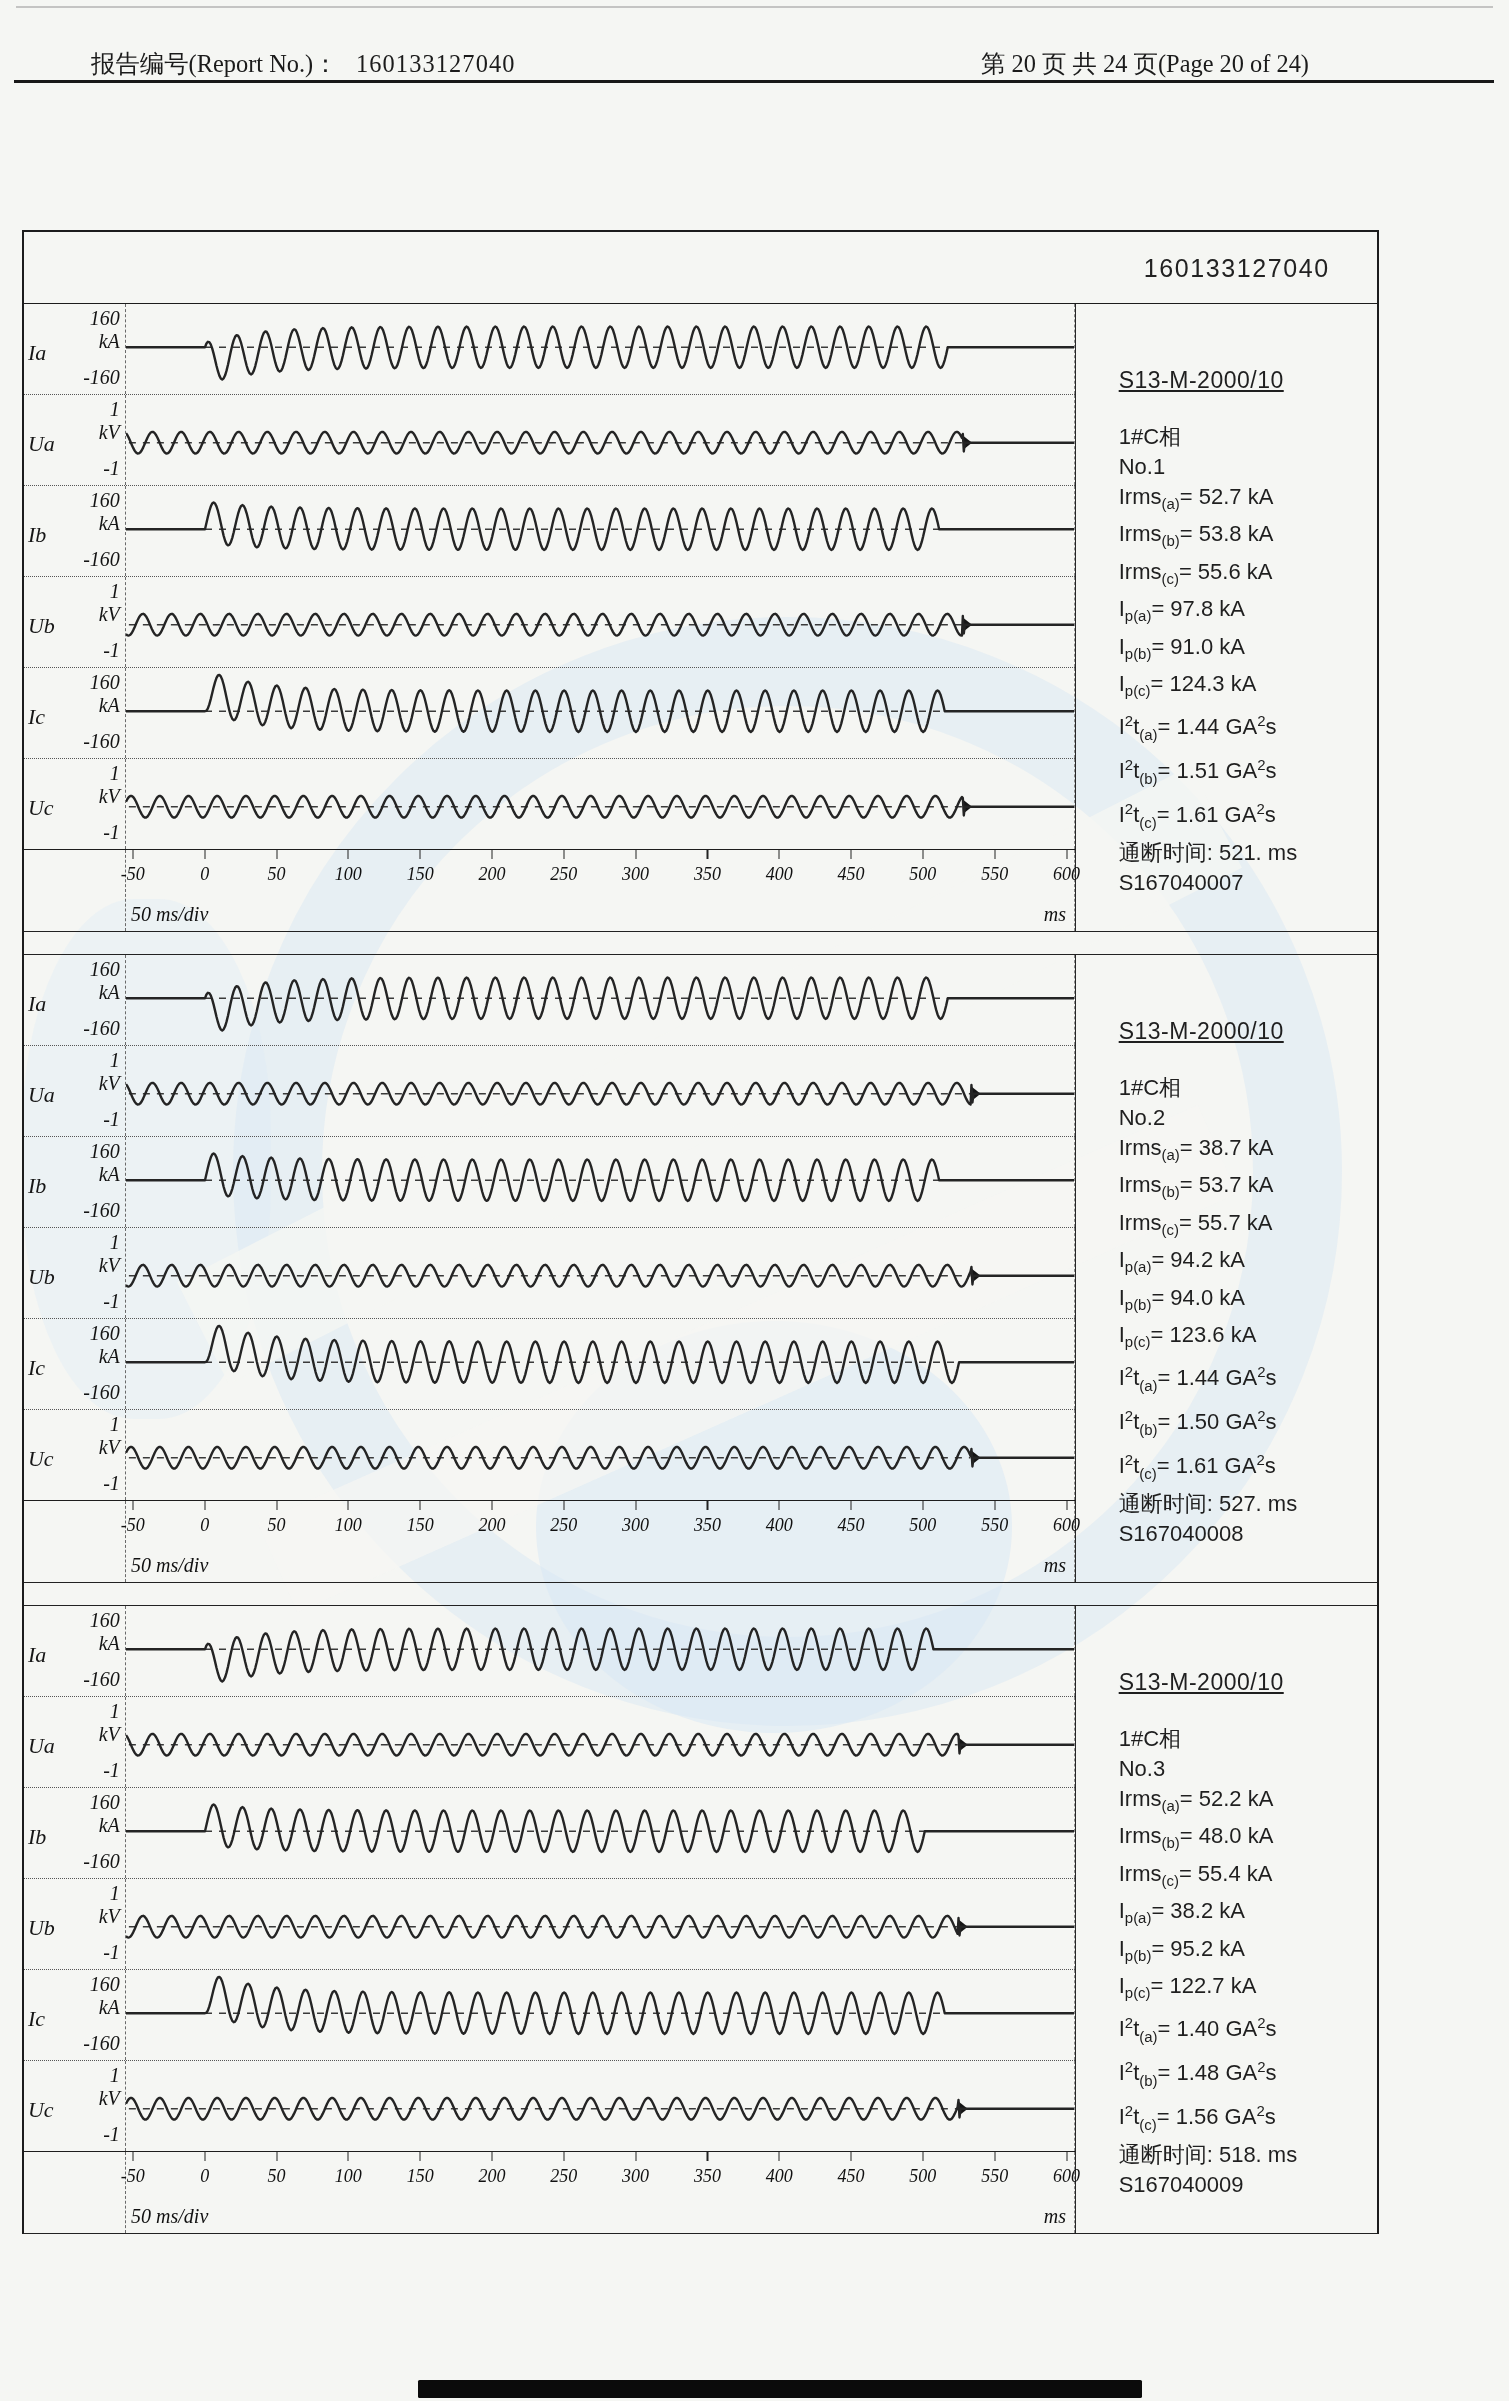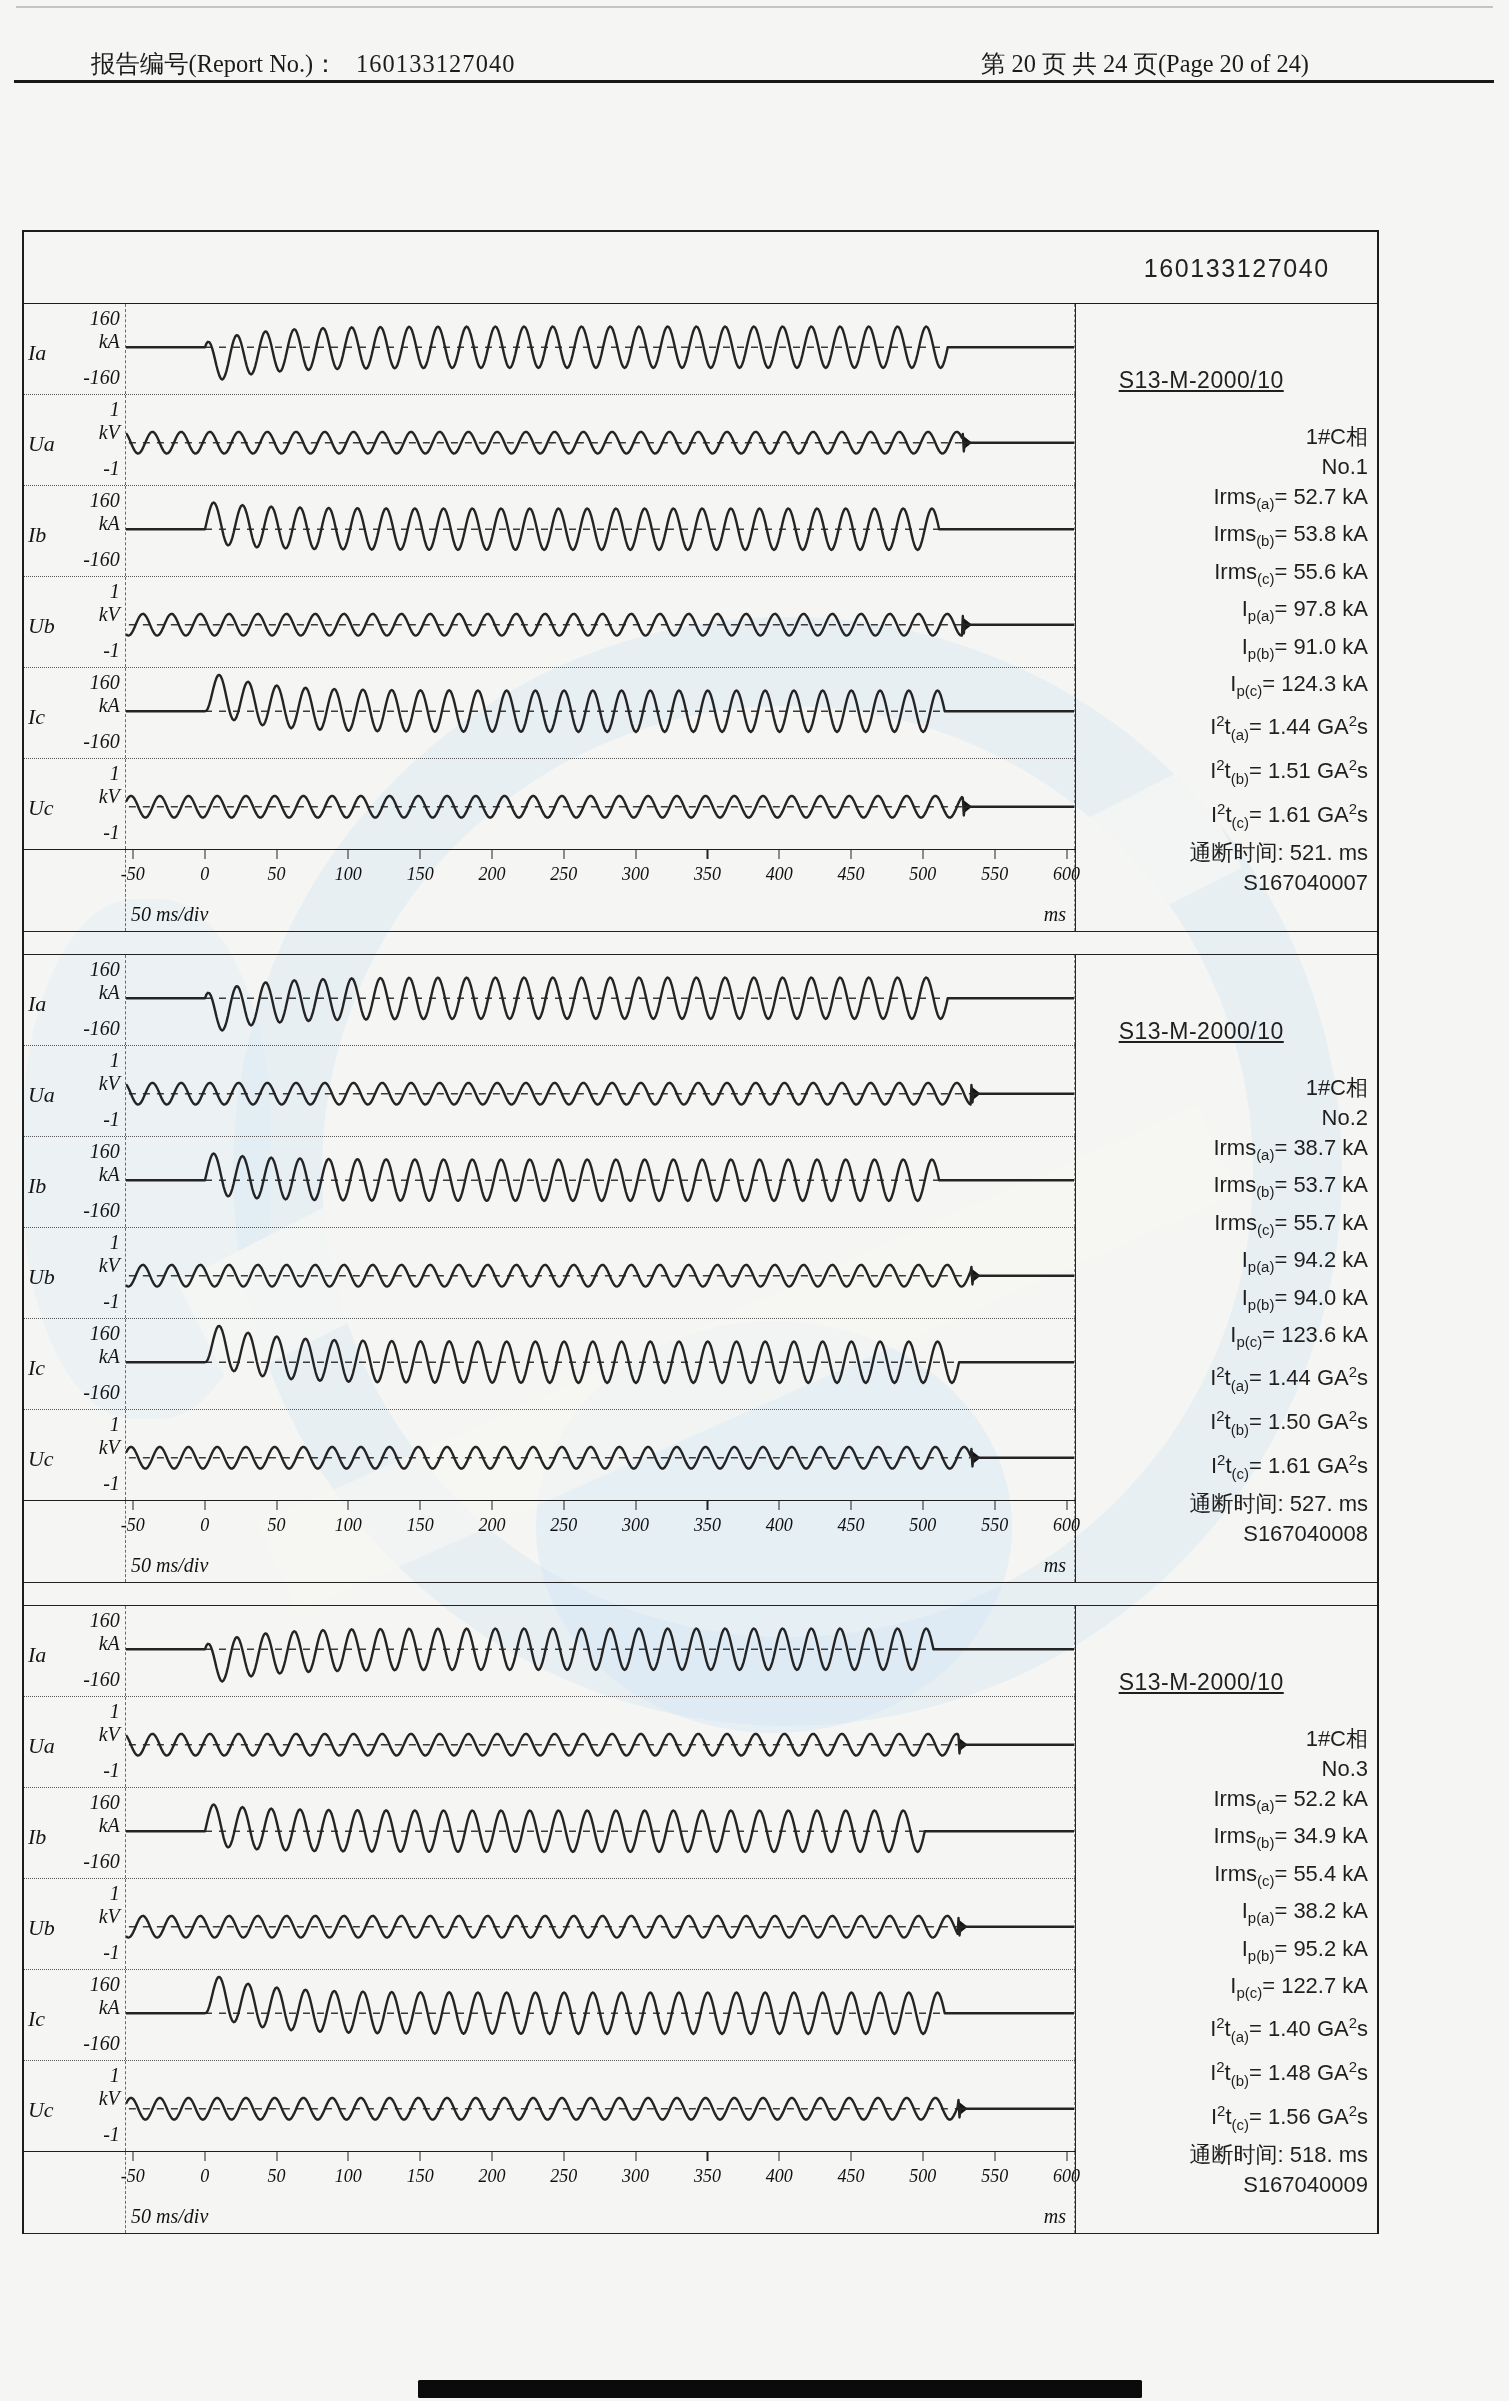--- a/index.html
+++ b/index.html
@@ -48,21 +48,21 @@
   
   .axis-strip{height:81px;display:flex;border-top:1.6px solid #1d1d1d;}
   .axis-left{width:102px;box-sizing:border-box;border-right:1.1px dashed #6a6a6a;}
   .axis-plot{flex:1;position:relative;border-right:1.1px dashed #8a8a8a;font-style:italic;}
   .tickmark{position:absolute;top:0;width:1.1px;height:8.7px;background:#222;transform:translateX(-0.5px);}
   .ticklabel{position:absolute;top:14px;transform:translateX(-50%);font-size:18px;color:#111;white-space:nowrap;}
   .sweep-label{position:absolute;left:5.4px;bottom:5.4px;font-size:20px;color:#111;}
   .unit-label{position:absolute;right:7.6px;bottom:5.4px;font-size:20px;color:#111;}
   
   .p-model{font-size:23px;margin-bottom:28px;letter-spacing:0.5px;text-decoration:underline;}
-  .p-line{font-size:22px;line-height:30px;white-space:nowrap;text-align:right;}
+  .p-line{font-size:22px;line-height:30px;white-space:nowrap;}
   .p-line .sup{vertical-align:super;font-size:68%;}
   .p-line .sub{vertical-align:sub;font-size:68%;}
 </style>
 </head>
 <body>
 
 <div class="page">
   <div class="scan-top-line"></div>
 
   <div class="wm wm-ring"></div>
@@ -489,21 +489,21 @@
                 <div class="sweep-label">50 ms/div</div>
                 <div class="unit-label">ms</div>
               </div>
             </div>
           </div>
           <div class="sec-panel">
             <div class="p-model">S13-M-2000/10</div>
             <div class="p-line">1#C相</div>
             <div class="p-line">No.3</div>
             <div class="p-line"><span>Irms</span><span class="sub">(a)</span><span>= 52.2 kA</span></div>
-            <div class="p-line"><span>Irms</span><span class="sub">(b)</span><span>= 34.9 kA</span></div>
+            <div class="p-line"><span>Irms</span><span class="sub">(b)</span><span>= 48.0 kA</span></div>
             <div class="p-line"><span>Irms</span><span class="sub">(c)</span><span>= 55.4 kA</span></div>
             <div class="p-line"><span>I</span><span class="sub">p(a)</span><span>= 38.2 kA</span></div>
             <div class="p-line"><span>I</span><span class="sub">p(b)</span><span>= 95.2 kA</span></div>
             <div class="p-line"><span>I</span><span class="sub">p(c)</span><span>= 122.7 kA</span></div>
             <div class="p-line"><span>I</span><span class="sup">2</span><span>t</span><span class="sub">(a)</span><span>= 1.40 GA</span><span class="sup">2</span><span>s</span></div>
             <div class="p-line"><span>I</span><span class="sup">2</span><span>t</span><span class="sub">(b)</span><span>= 1.48 GA</span><span class="sup">2</span><span>s</span></div>
             <div class="p-line"><span>I</span><span class="sup">2</span><span>t</span><span class="sub">(c)</span><span>= 1.56 GA</span><span class="sup">2</span><span>s</span></div>
             <div class="p-line">通断时间: 518. ms</div>
             <div class="p-line">S167040009</div>
           </div>

